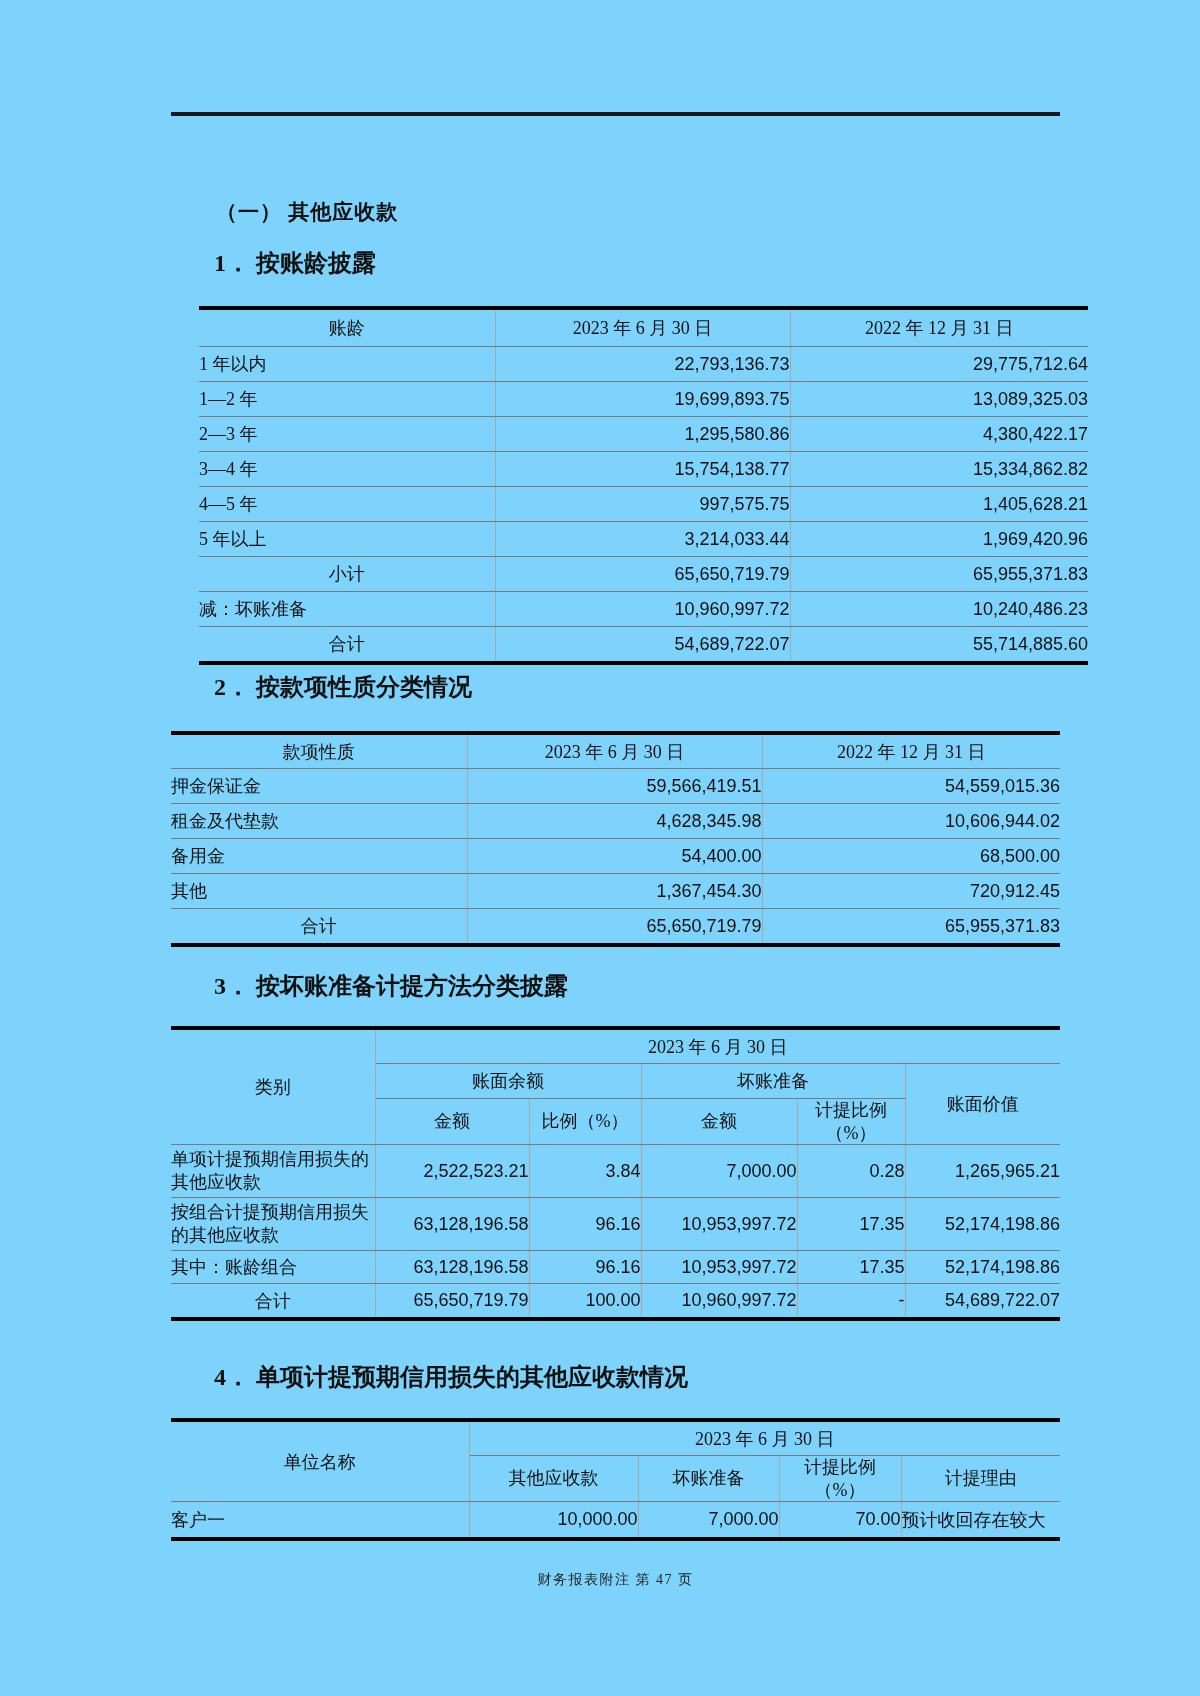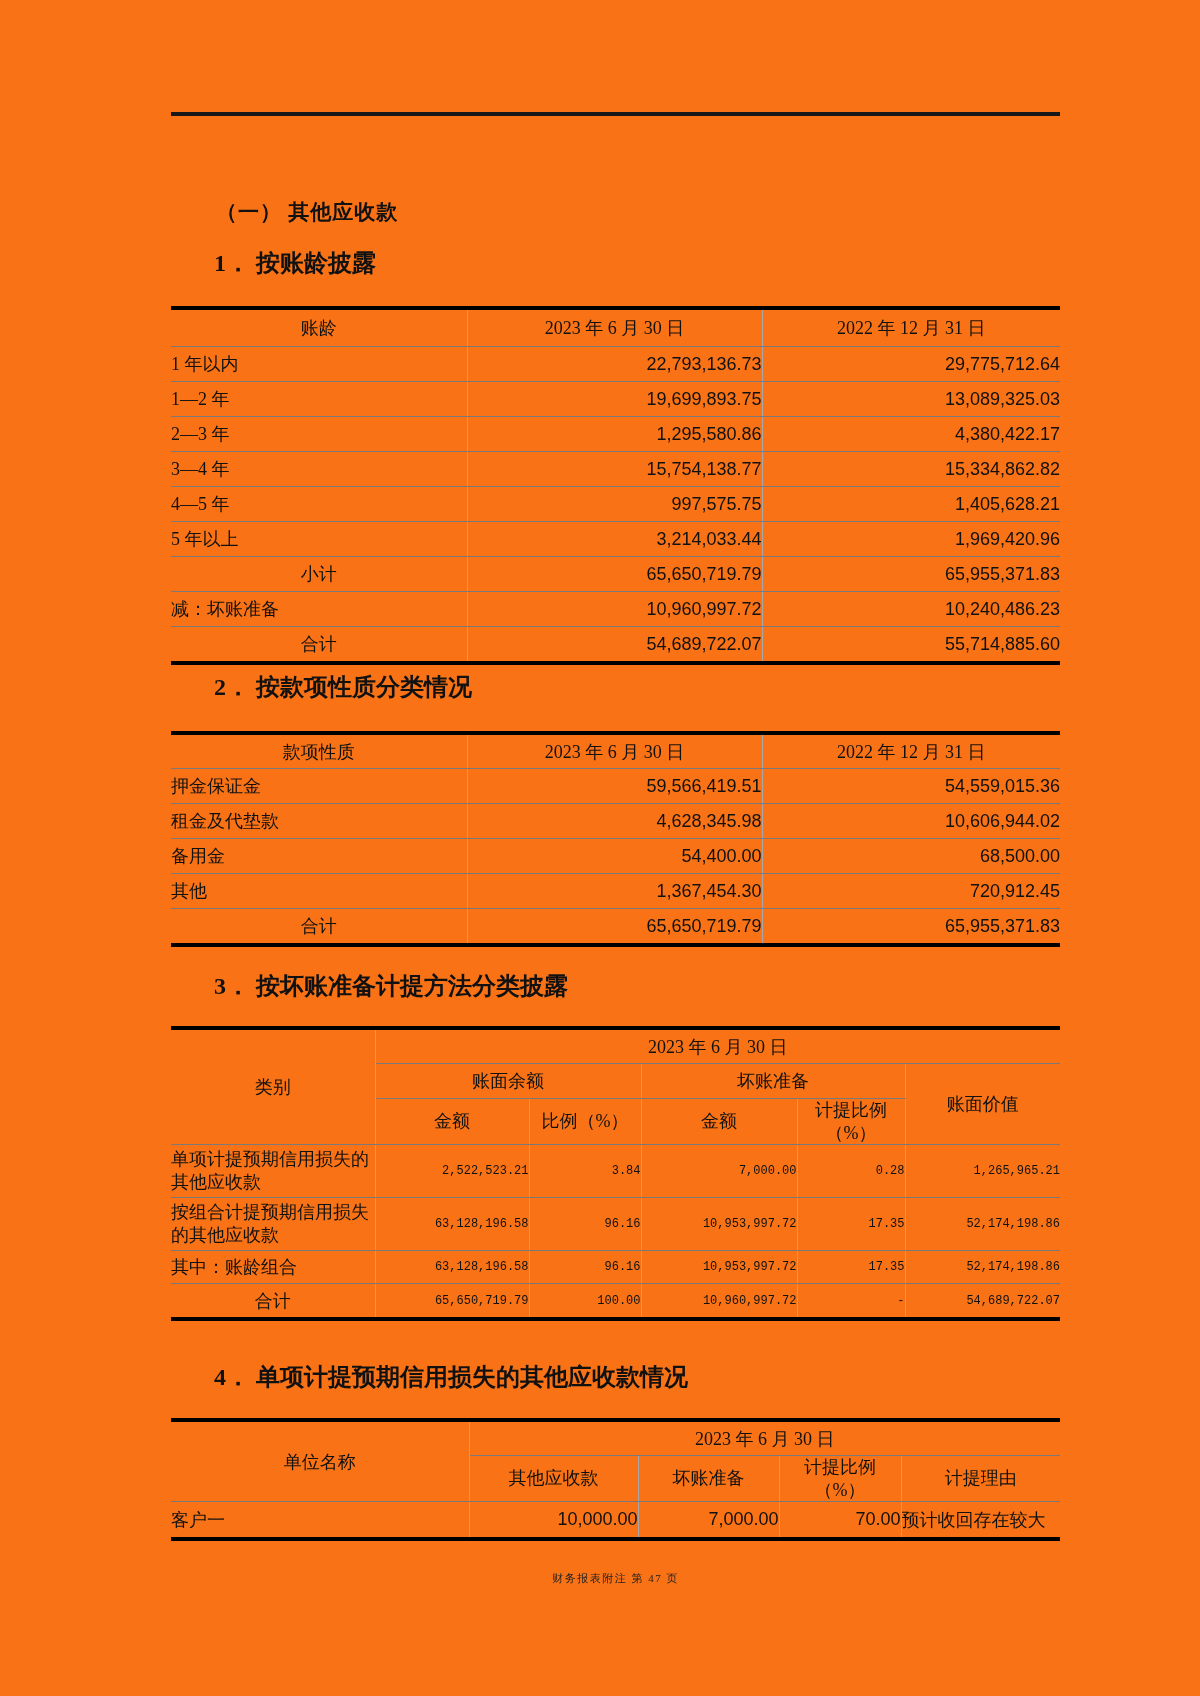--- a/index.html
+++ b/index.html
@@ -1,18 +1,18 @@
 <!DOCTYPE html>
 <html><head>
 <meta charset="utf-8">
 <style>
   html,body { margin:0; padding:0; background:#e8e8e8; }
   .page {
     position:relative; width:1200px; height:1696px; margin:0 auto;
-    background:#f97316; color:#111;
+    background:#7dd3fc; color:#111;
     font-family:"Liberation Serif","DejaVu Serif",serif;
     overflow:hidden;
   }
   .content { margin-left:171px; width:889px; }
 
   .top-rule { margin-top:112px; height:4px; background:#181818; }
 
   .h-main {
     margin:84px 0 0 45px; font-size:21px; font-weight:bold; line-height:24px;
     letter-spacing:1px;
@@ -38,48 +38,48 @@
   .t tr > *:last-child { border-right:0; }
 
   .cc  { text-align:center; }
   .lab { text-align:left; padding-left:12px; }
   .num {
     text-align:right; padding-right:10px;
     font-family:"Liberation Sans","DejaVu Sans",sans-serif; font-size:17px;
   }
   .wrap { line-height:1.28; padding-top:3px; padding-bottom:3px; padding-right:8px; }
 
-  .t1 { margin-top:31px; }
+  .t1 { margin-top:31px;margin-left:28px; }
   .t1 thead th { height:36px; }
   .t1 tbody td { height:34px; }
 
   .t2 { margin-top:32px; }
   .t2 thead th { height:33px; }
   .t2 tbody td { height:34px; }
 
   .t3 { margin-top:28px; }
   .t3 tr.r1 th { height:33px; }
   .t3 tr.r2 th { height:34px; }
   .t3 tr.r3 th { height:44px; line-height:1.25; }
   .t3 tr.ra td { height:52px; }
   .t3 tr.rb td { height:52px; }
   .t3 tr.rc td { height:32px; }
   .t3 tr.rd td { height:33px; }
-  .t3 .num { font-size:12px;font-family:Liberation Mono, monospace; }
+  .t3 .num { font-size:18px; }
 
   .t4 { margin-top:29px; }
   .t4 tr.r1 th { height:33px; }
   .t4 tr.r2 th { height:45px; line-height:1.25; }
   .t4 tbody td { height:35px; }
 
   .two-line span { display:block; }
 
   .footer {
     margin-top:30px; width:889px; text-align:center;
-    font-size:11px; letter-spacing:1.5px; color:#222;
+    font-size:14px; letter-spacing:1.5px; color:#222;
   }
 </style>
 </head>
 <body>
 
 <div class="page">
   <div class="content">
 
     <div class="top-rule"></div>
 

